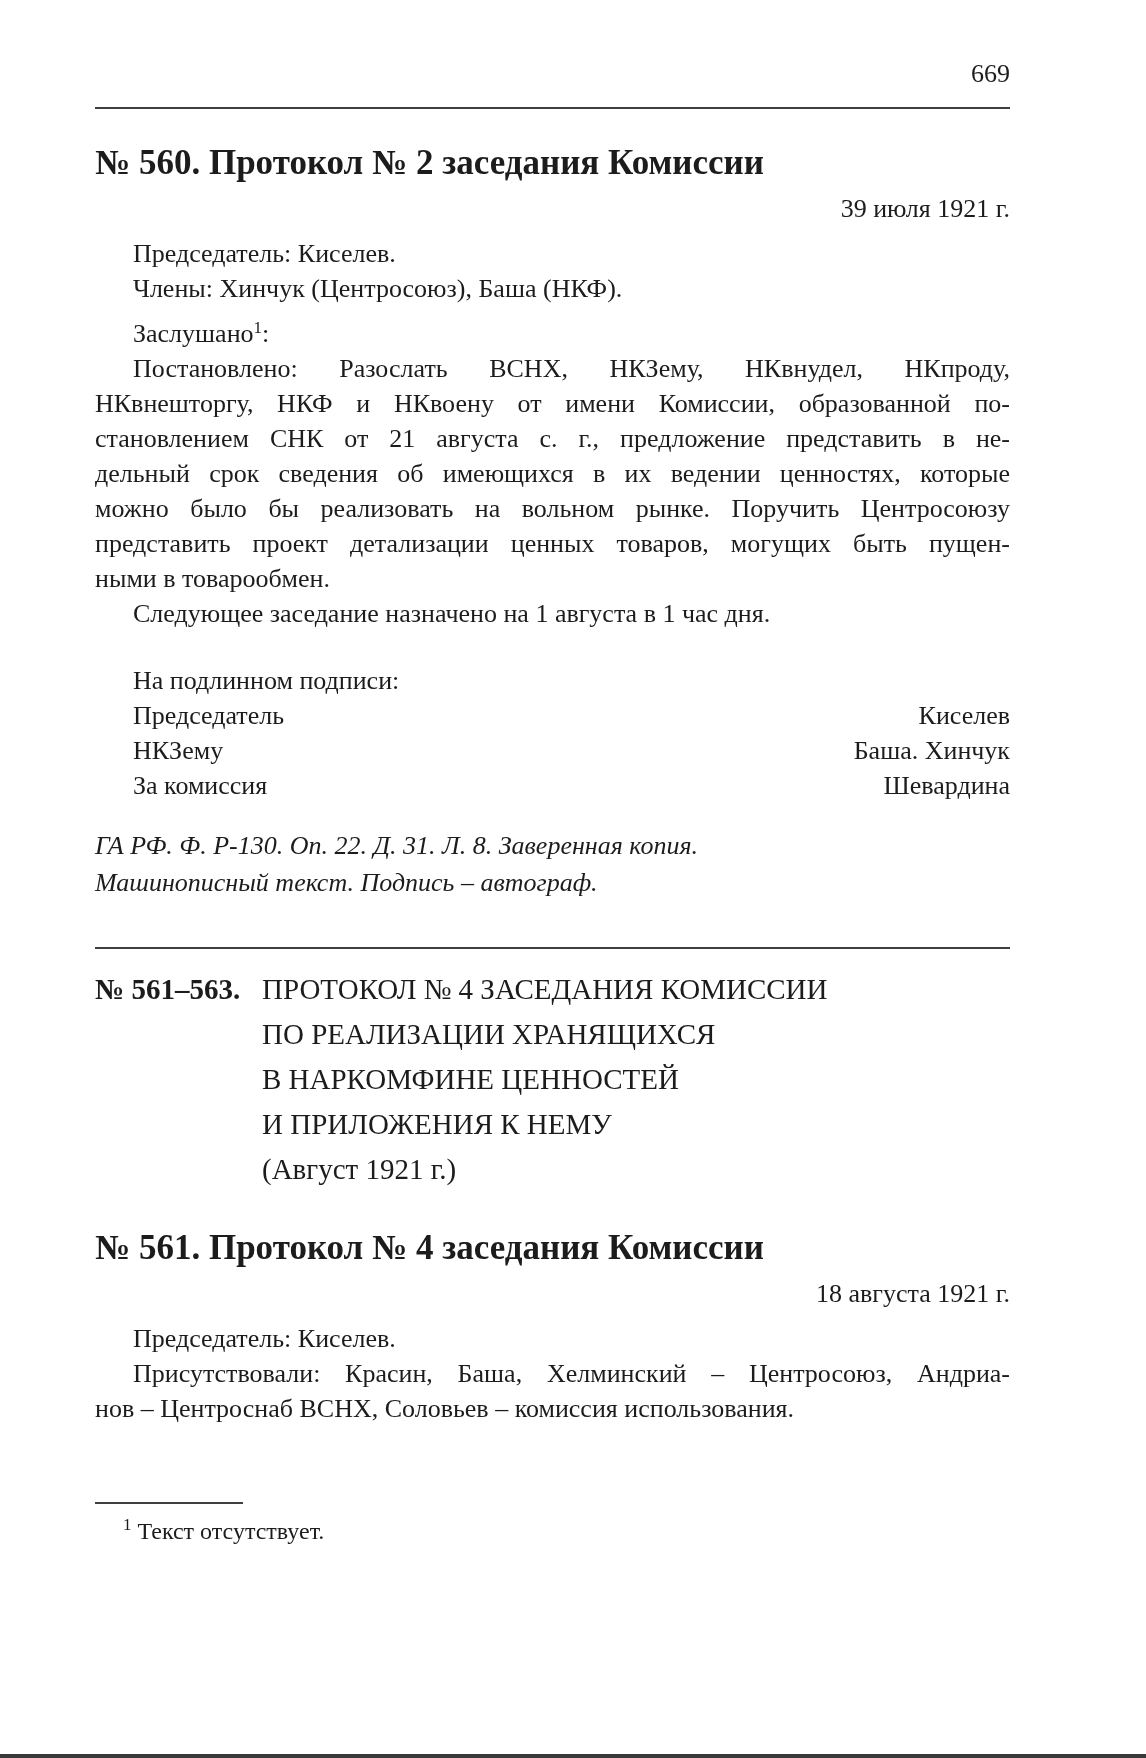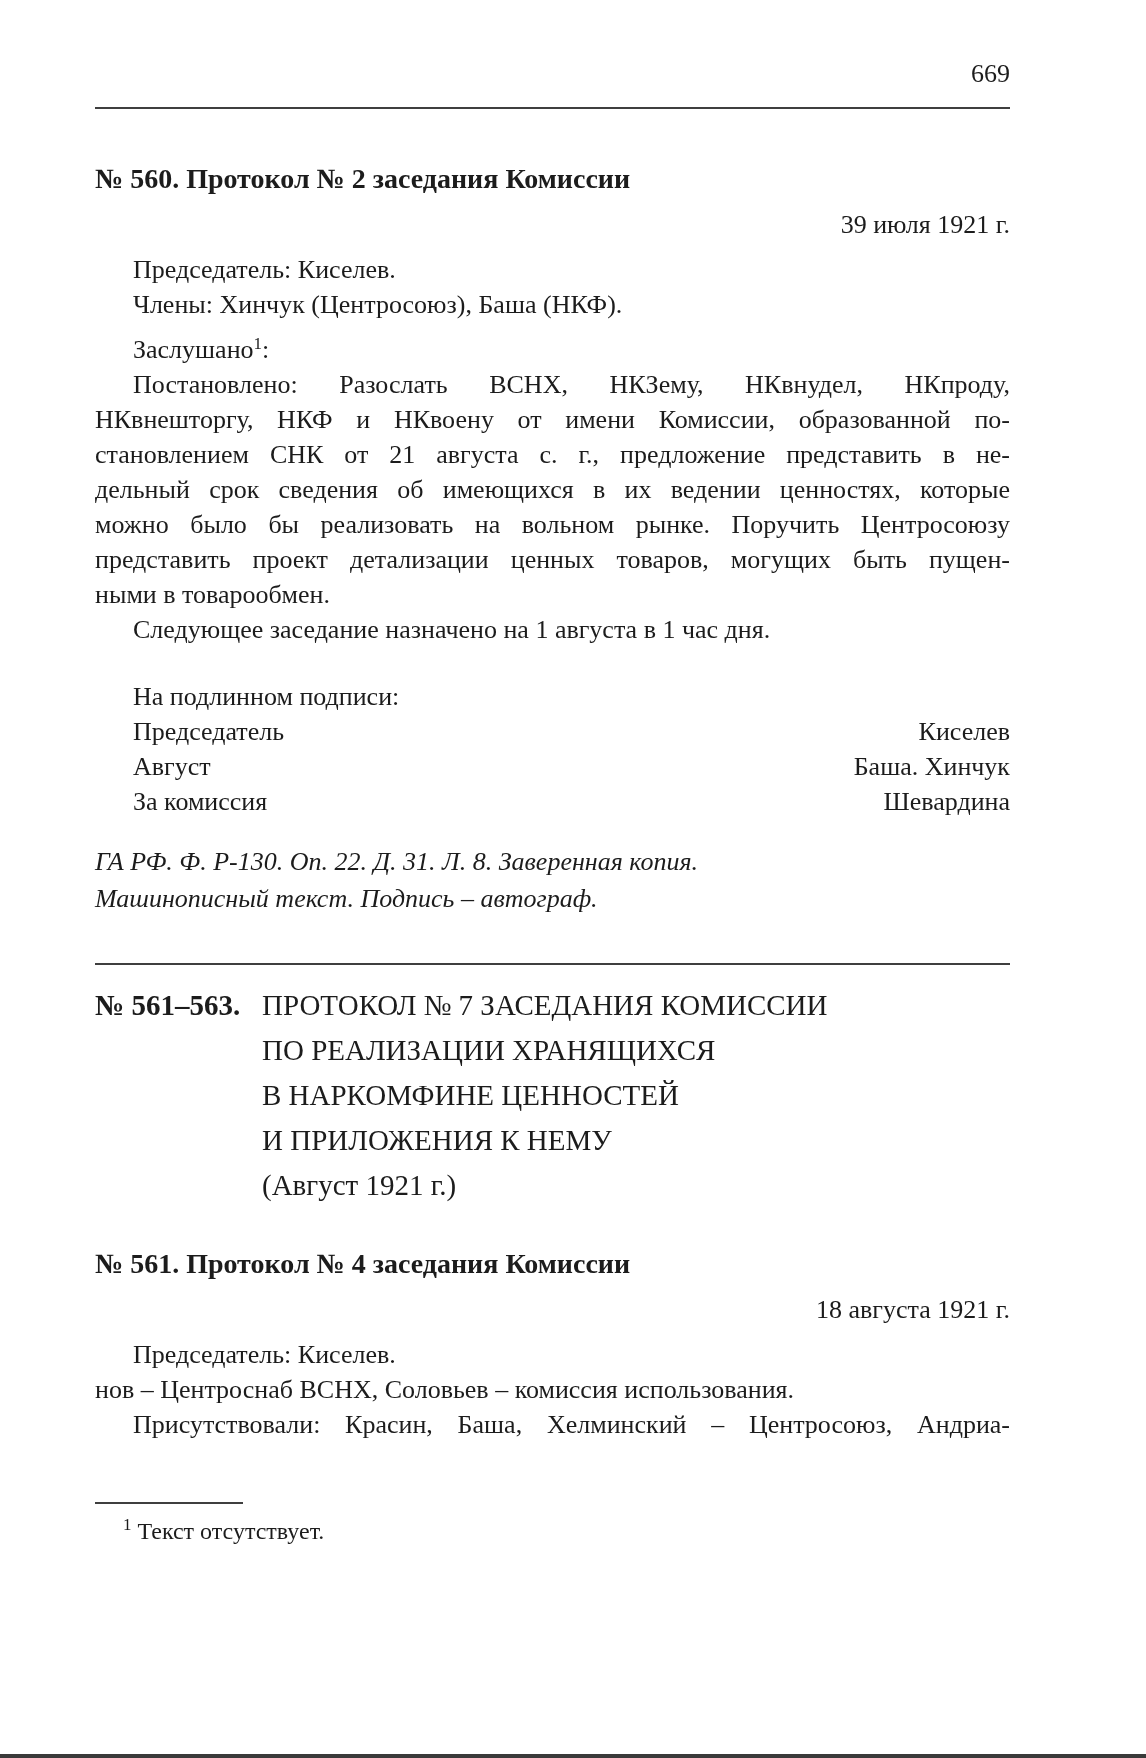--- a/index.html
+++ b/index.html
@@ -27,22 +27,22 @@
     padding-top: 56px;
     text-align: right;
     font-size: 26px;
   }
   .rule {
     height: 2px;
     background: #3f3f3f;
     margin-top: 16px;
   }
   .doc-heading {
-    margin: 52px 0 0 0;
-    font-size: 28px;
+    margin: 36px 0 0 0;
+    font-size: 35px;
     line-height: 36px;
     font-weight: bold;
   }
   .date-line {
     margin-top: 10px;
     text-align: right;
   }
   .para { margin: 0; }
   .mt-sm { margin-top: 10px; }
   .mt-md { margin-top: 28px; }
@@ -142,55 +142,55 @@
   <div class="para ind">Следующее заседание назначено на 1 августа в 1 час дня.</div>
 
   <div class="para mt-lg ind">На подлинном подписи:</div>
 
   <div class="para">
     <div class="sig-row">
       <span class="sig-role">Председатель</span>
       <span class="sig-name">Киселев</span>
     </div>
     <div class="sig-row">
-      <span class="sig-role">Август</span>
+      <span class="sig-role">НКЗему</span>
       <span class="sig-name">Баша. Хинчук</span>
     </div>
     <div class="sig-row">
       <span class="sig-role">За комиссия</span>
       <span class="sig-name">Шевардина</span>
     </div>
   </div>
 
   <div class="source">
     <div>ГА РФ. Ф. Р-130. Оп. 22. Д. 31. Л. 8. Заверенная копия.</div>
     <div>Машинописный текст. Подпись – автограф.</div>
   </div>
 
   <div class="rule section-rule"></div>
 
   <div class="section-heading">
     <div class="sh-first">
       <span class="sh-number">№ 561–563.</span>
-      <span>ПРОТОКОЛ № 7 ЗАСЕДАНИЯ КОМИССИИ</span>
+      <span>ПРОТОКОЛ № 4 ЗАСЕДАНИЯ КОМИССИИ</span>
     </div>
     <div class="sh-rest">ПО РЕАЛИЗАЦИИ ХРАНЯЩИХСЯ</div>
     <div class="sh-rest">В НАРКОМФИНЕ ЦЕННОСТЕЙ</div>
     <div class="sh-rest">И ПРИЛОЖЕНИЯ К НЕМУ</div>
     <div class="sh-rest">(Август 1921 г.)</div>
   </div>
 
   <h2 class="doc-heading doc-heading-2">№ 561. Протокол № 4 заседания Комиссии</h2>
 
   <div class="date-line">18 августа 1921 г.</div>
 
   <div class="para mt-sm">
     <div class="ind">Председатель: Киселев.</div>
+    <div class="jline ind">Присутствовали: Красин, Баша, Хелминский – Центросоюз, Андриа-</div>
     <div class="jline last">нов – Центроснаб ВСНХ, Соловьев – комиссия использования.</div>
-    <div class="jline ind">Присутствовали: Красин, Баша, Хелминский – Центросоюз, Андриа-</div>
   </div>
 
 </div>
 
 <div class="footnote">
   <div class="footnote-rule"></div>
   <div class="footnote-text"><sup class="fn">1</sup> <span>Текст отсутствует.</span></div>
 </div>
 
 <div class="bottom-bar"></div>

